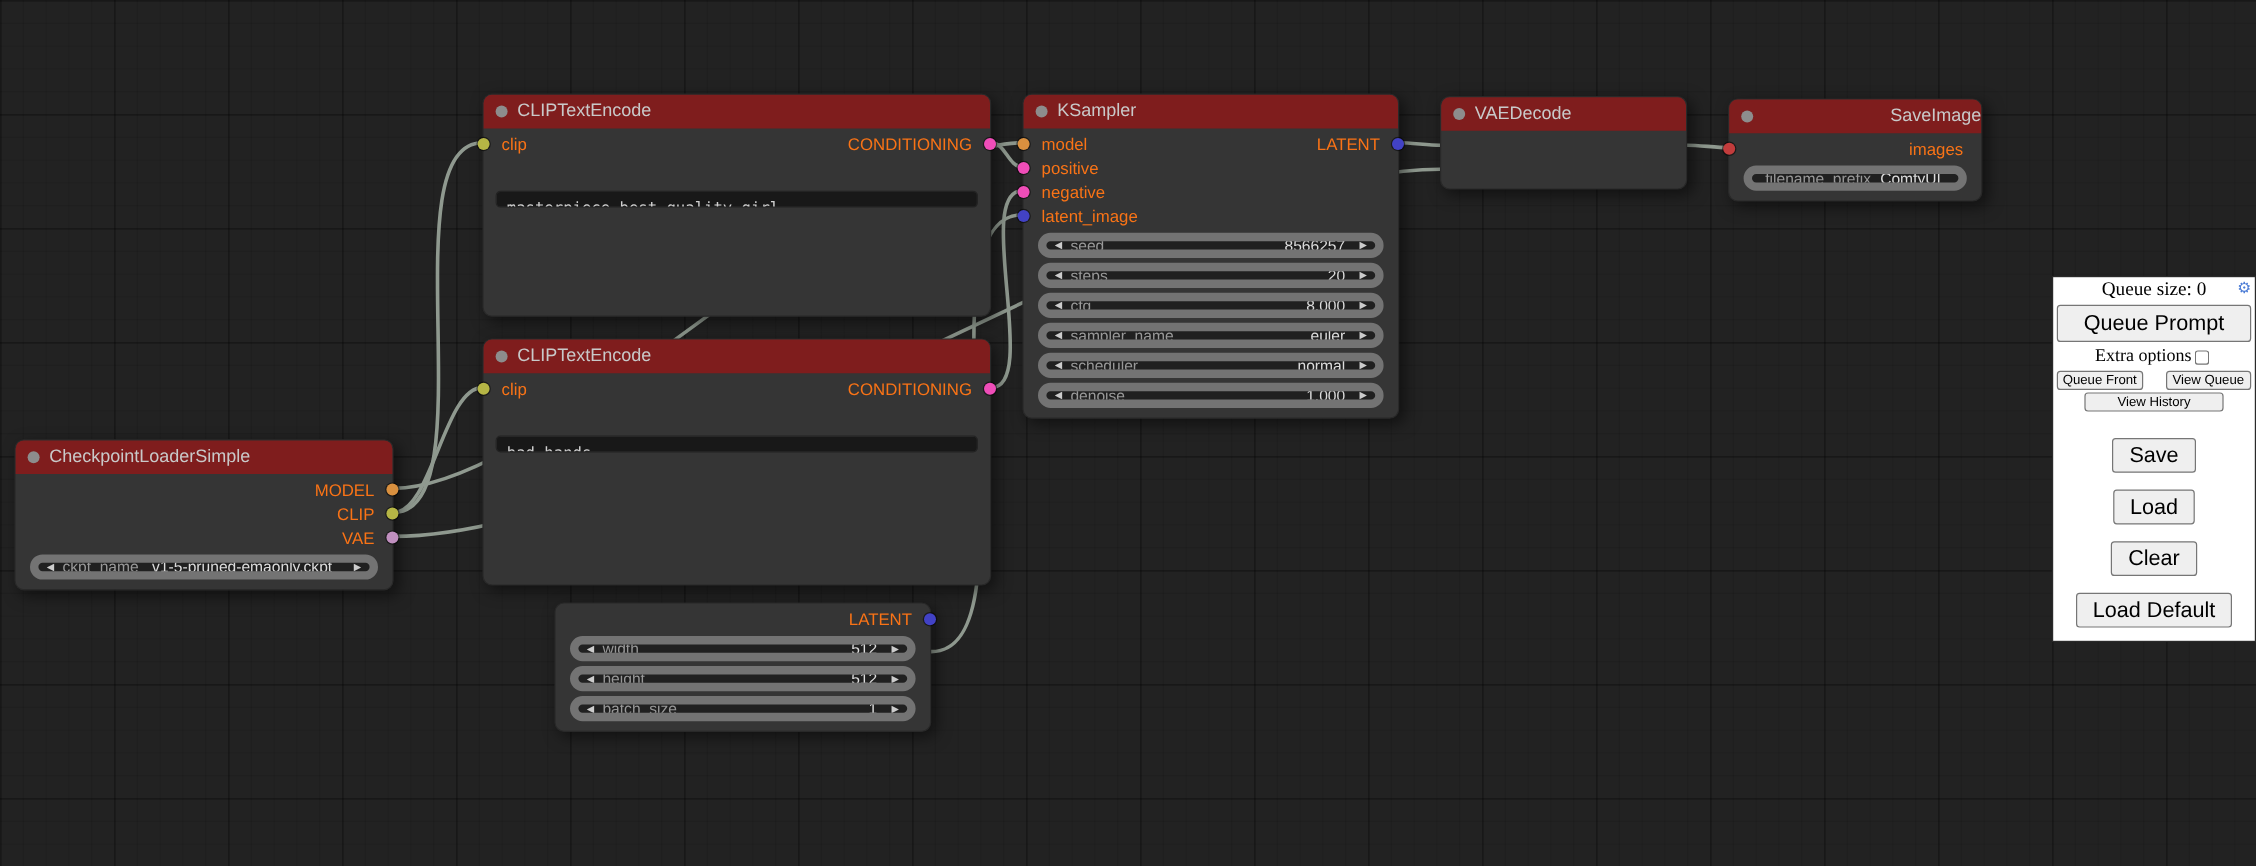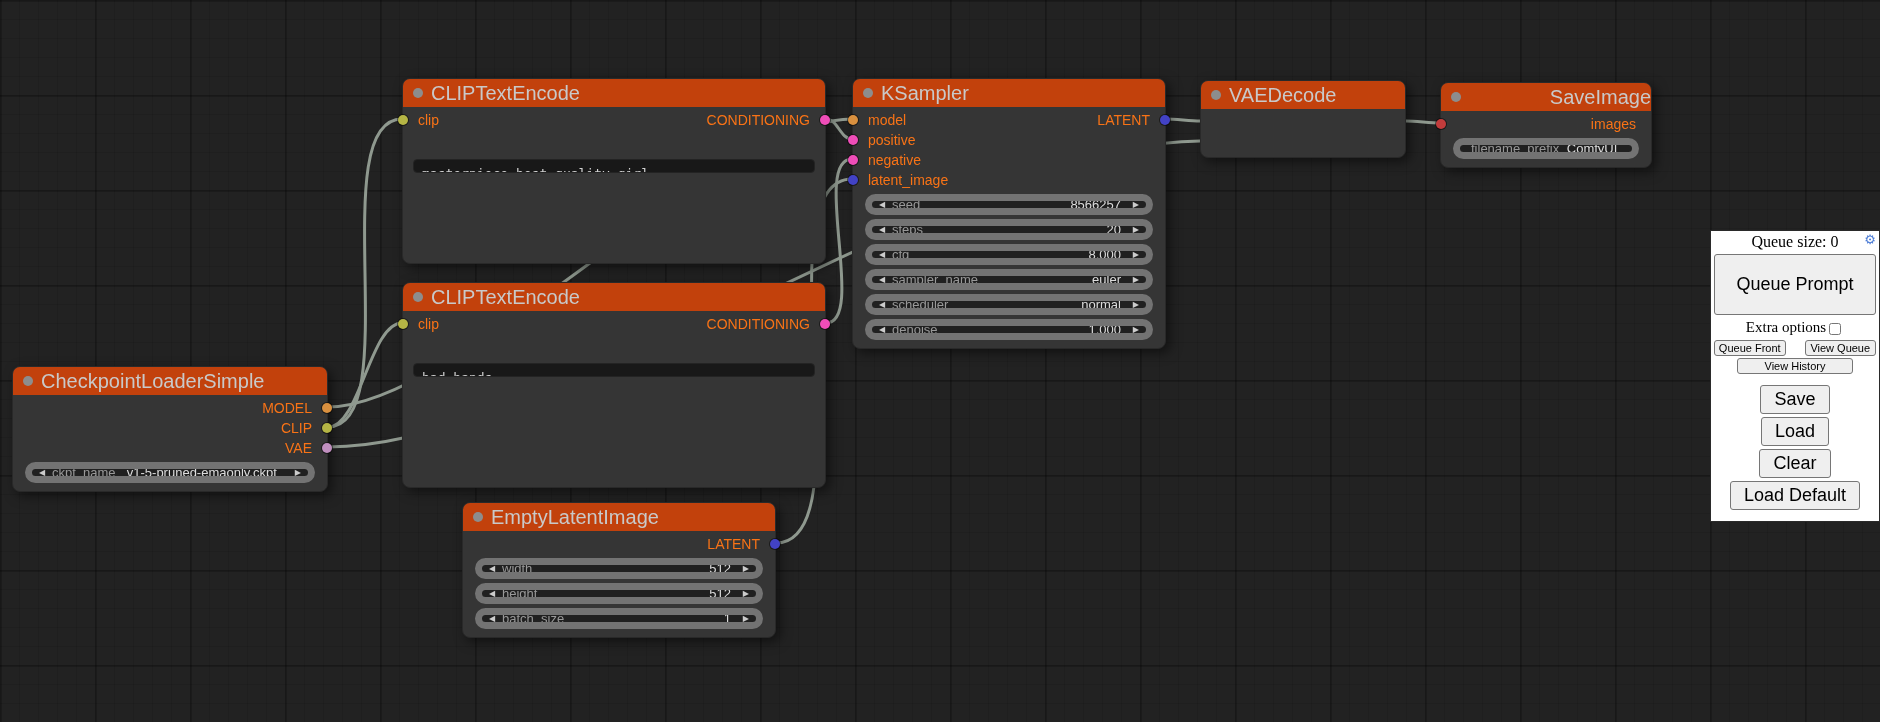--- a/index.html
+++ b/index.html
@@ -9,22 +9,22 @@
     background-image:
       linear-gradient(rgba(0,0,0,.22) 2px, transparent 2px),
       linear-gradient(90deg, rgba(0,0,0,.22) 2px, transparent 2px),
       linear-gradient(rgba(0,0,0,.10) 1px, transparent 1px),
       linear-gradient(90deg, rgba(0,0,0,.10) 1px, transparent 1px);
     background-size:95px 95px,95px 95px,19px 19px,19px 19px;}
   #links{position:absolute;left:0;top:0;z-index:1;}
   
   .node{position:absolute;z-index:2;background:#353535;border:1px solid #292929;border-radius:8px;
     box-shadow:4px 4px 12px rgba(0,0,0,.5);color:#aaa;font-size:14px;box-sizing:border-box;}
-  .ntitle{height:28px;line-height:28px;background:#c2410c;border-radius:7px 7px 0 0;color:#c9c9c9;
-    font-size:20px;padding-left:28px;position:relative;white-space:nowrap;}
+  .ntitle{height:28px;line-height:28px;background:#7f1d1d;border-radius:7px 7px 0 0;color:#c9c9c9;
+    font-size:15px;padding-left:28px;position:relative;white-space:nowrap;}
   .tdot{position:absolute;left:10px;top:9px;width:10px;height:10px;border-radius:50%;background:#8d8d8d;}
   .nbody{position:relative;padding:3px 0 8px;}
   .srow{position:relative;height:20px;line-height:20px;padding:0 15px;white-space:nowrap;}
   .srow.outrow{text-align:right;}
   .slabel{color:#f97316;}
   .outlabel{float:right;}
   .dot{position:absolute;width:10px;height:10px;border-radius:50%;top:50%;transform:translateY(-50%);
     box-shadow:0 0 0 1px rgba(0,0,0,.5);}
   .din{left:-5px;}
   .dout{right:-5px;}
@@ -48,29 +48,29 @@
   #node-vaedecode{left:1200px;top:80px;width:206px;height:78px;}
   #node-saveimage{left:1440px;top:82px;width:212px;text-align:right;}
   #node-emptylatent{left:462px;top:502px;width:314px;}
   
   .menu{position:absolute;left:1710px;top:230px;width:170px;z-index:3;background:#fff;color:#000;
     border:1px solid #2a2a2a;font-family:"Liberation Serif",serif;text-align:center;
     padding:1px 3px 8px;box-sizing:border-box;}
   .menu-header{position:relative;font-size:16px;line-height:20px;}
   .gear{position:absolute;right:0;top:1px;font-size:13px;line-height:14px;cursor:pointer;}
   .btn{font-family:"Liberation Sans",sans-serif;background:#efefef;border:1px solid #767676;border-radius:3px;color:#000;cursor:pointer;}
-  .btn.qp{font-size:18px;width:100%;padding:19px 0;margin:2px 0 3px;box-sizing:border-box;}
+  .btn.qp{font-size:18px;width:100%;padding:4px 0;margin:2px 0 3px;box-sizing:border-box;}
   .extra{font-size:15px;line-height:19px;}
   .extra input{width:12px;height:12px;vertical-align:middle;margin-left:3px;}
   .btn-row{display:flex;gap:19px;margin:2px 0;}
   .btn.small{font-size:11px;padding:1px 2px;flex:1;}
   .btn.vh{font-size:11px;width:72%;margin:0 auto 2px;display:block;padding:1px 2px;}
   .center-row{margin:3px 0;}
   .center-row.gap{margin-top:11px;}
-  .btn.big{font-size:18px;padding:3px 13px;}
+  .btn.big{font-size:18px;padding:3px 13px;margin-top:11px;}
 </style>
 </head>
 <body>
 
 <div class="canvas">
 
   <svg id="links" width="1880" height="722">
     <g fill="none" stroke-width="3" stroke-linecap="round" opacity="0.9">
       <path d="M328,407 C459,407 721,119 852,119" stroke="#9BA69B"></path>
       <path d="M328,427 C407,427 323,119 402,119" stroke="#9BA69B"></path>
@@ -225,24 +225,20 @@
         <span class="slabel">images</span>
       </div>
       <div class="widget">
         <span class="wlabel" style="margin-left:4px;">filename_prefix</span>
         <span class="wvalue center">ComfyUI</span>
       </div>
     </div>
   </div>
 
   <div class="node" id="node-emptylatent">
-    <div class="ntitle">
-      <span class="tdot" style="background: rgb(141, 141, 141);"></span>
-      <span>EmptyLatentImage</span>
-    </div>
     <div class="nbody">
       <div class="srow outrow">
         <span class="slabel">LATENT</span>
         <span class="dot dout" style="background: rgb(66, 66, 197);"></span>
       </div>
       <div class="widget">
         <span class="arr">◀</span>
         <span class="wlabel">width</span>
         <span class="wvalue">512</span>
         <span class="arr r">▶</span>

